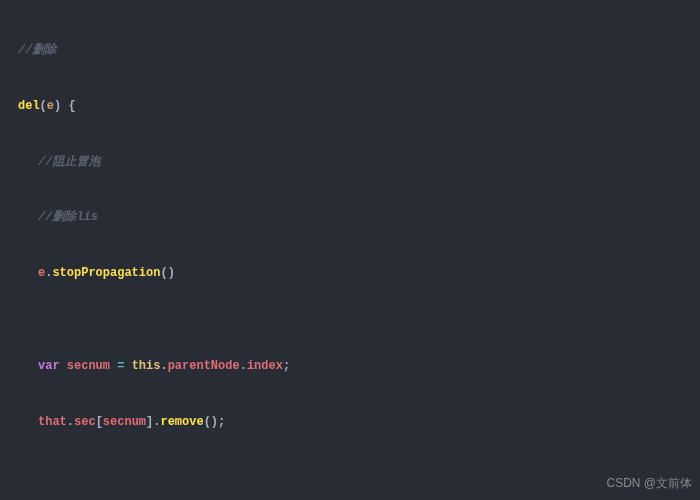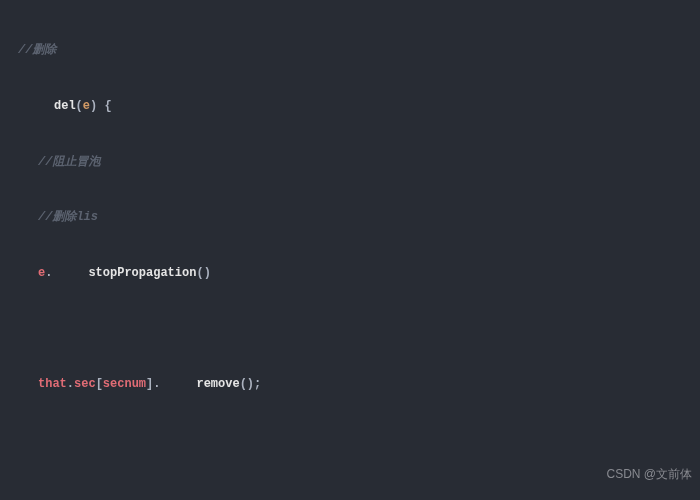--- a/index.html
+++ b/index.html
@@ -12,29 +12,29 @@
     width: 700px;
     height: 500px;
     overflow: hidden;
     position: relative;
   }
   .editor { padding: 4px 0 4px 18px; white-space: pre; }
   .line { position: relative; height: 18.5px; font-weight: bold; }
   .i1 { padding-left: 20px; }
   .cmt { color: #5c6370; font-style: italic; }
   .kw  { color: #c678dd; }
-  .fn  { color: #e5e5e5; margin-left: 36px; }
+  .fn  { color: #fde047; }
   .prm { color: #d19a66; }
   .id  { color: #e06c75; }
   .punc{ color: #abb2bf; }
   .op  { color: #56b6c2; }
   .thi { color: #e5c07b; }
   .watermark {
     position: absolute;
-    right: 8px; bottom: 16px;
+    right: 8px; bottom: 7px;
     font-size: 12px;
     color: #888a90;
     font-family: sans-serif;
   }
 </style>
 </head>
 <body>
 
 <div class="editor">
 
@@ -43,20 +43,21 @@
 <div class="line"><span class="fn">del</span><span class="punc">(</span><span class="prm">e</span><span class="punc">) {</span></div>
 
 <div class="line i1 cmt">//阻止冒泡</div>
 
 <div class="line i1 cmt">//删除lis</div>
 
 <div class="line i1"><span class="id">e</span><span class="punc">.</span><span class="fn">stopPropagation</span><span class="punc">()</span></div>
 
 
 
+<div class="line i1"><span class="kw">var</span><span> </span><span class="id">secnum</span><span class="punc"> </span><span class="op">=</span><span> </span><span class="thi">this</span><span class="punc">.</span><span class="id">parentNode</span><span class="punc">.</span><span class="id">index</span><span class="punc">;</span></div>
 
 <div class="line i1"><span class="id">that</span><span class="punc">.</span><span class="id">sec</span><span class="punc">[</span><span class="id">secnum</span><span class="punc">].</span><span class="fn">remove</span><span class="punc">();</span></div>
 
 
 
 
 
 
 
 

